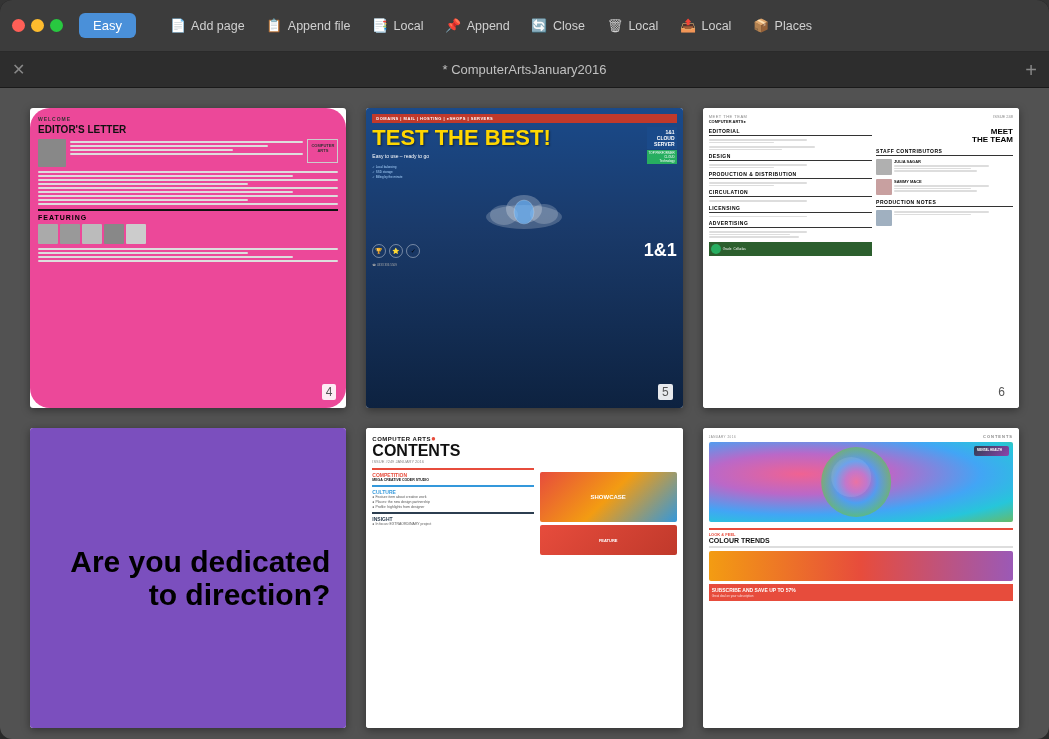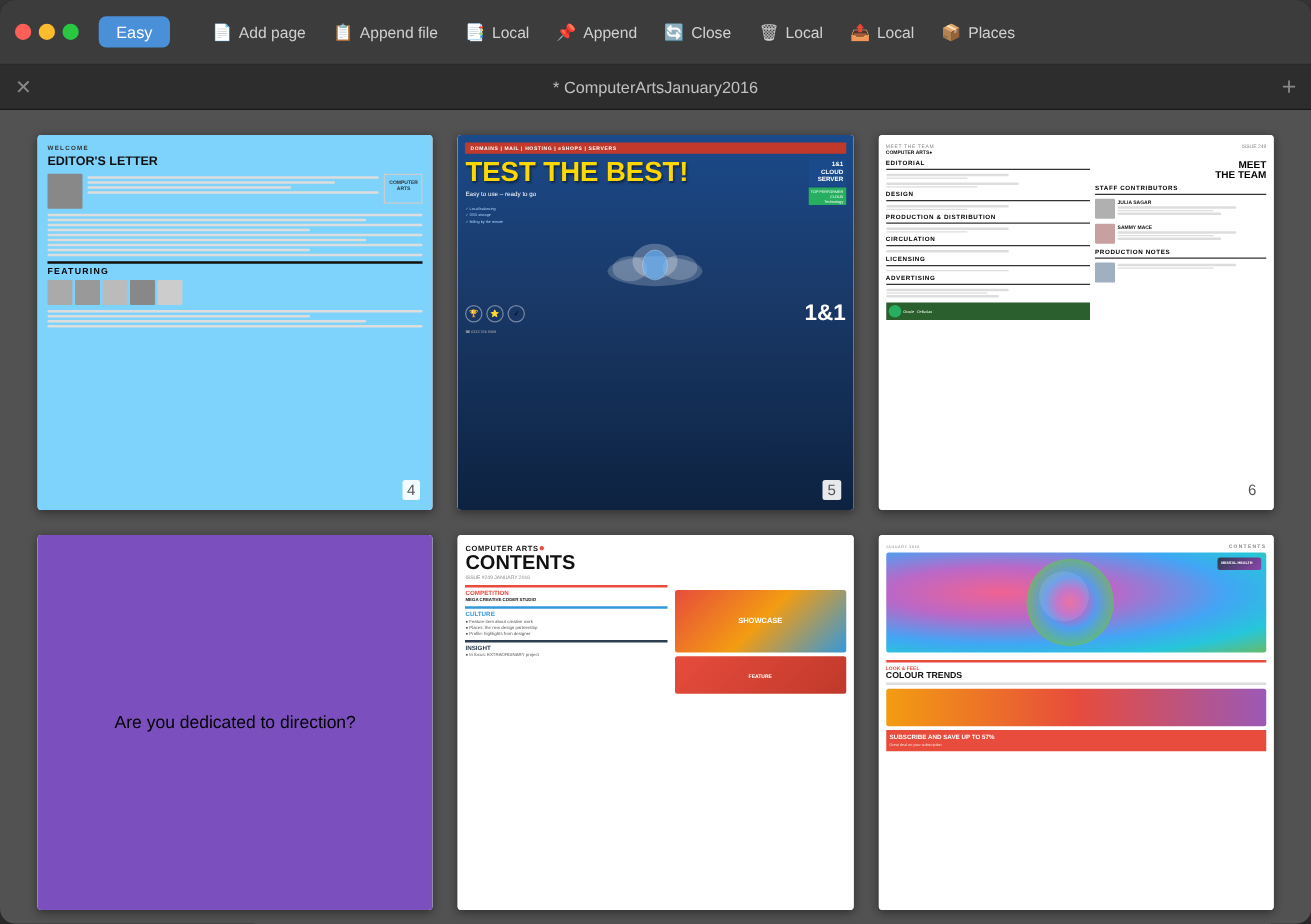--- a/index.html
+++ b/index.html
@@ -140,23 +140,24 @@
       bottom: 8px;
       right: 10px;
       color: #555;
       font-size: 12px;
       background: rgba(255,255,255,0.9);
       padding: 1px 4px;
       border-radius: 2px;
     }
     
     .page4 {
-      background: #7dd3fc;
+      background: #ec4899;
       padding: 8px;
       min-height: 300px;
+      border-radius: 20px;
     }
     .page4-welltag {
       font-size: 5px;
       color: #333;
       font-weight: bold;
       letter-spacing: 1px;
       margin-bottom: 2px;
     }
     .page4-title {
       font-size: 10px;
@@ -349,22 +350,22 @@
     .page7 {
       background: #7B4FBE;
       min-height: 300px;
       display: flex;
       align-items: center;
       justify-content: center;
       padding: 16px;
     }
     .page7-text {
       color: black;
-      font-size: 14px;
-      font-weight: 400;
+      font-size: 30px;
+      font-weight: 700;
       line-height: 1.1;
       text-align: right;
     }
 
     
     .page8 {
       background: white;
       padding: 6px;
       min-height: 300px;
     }

